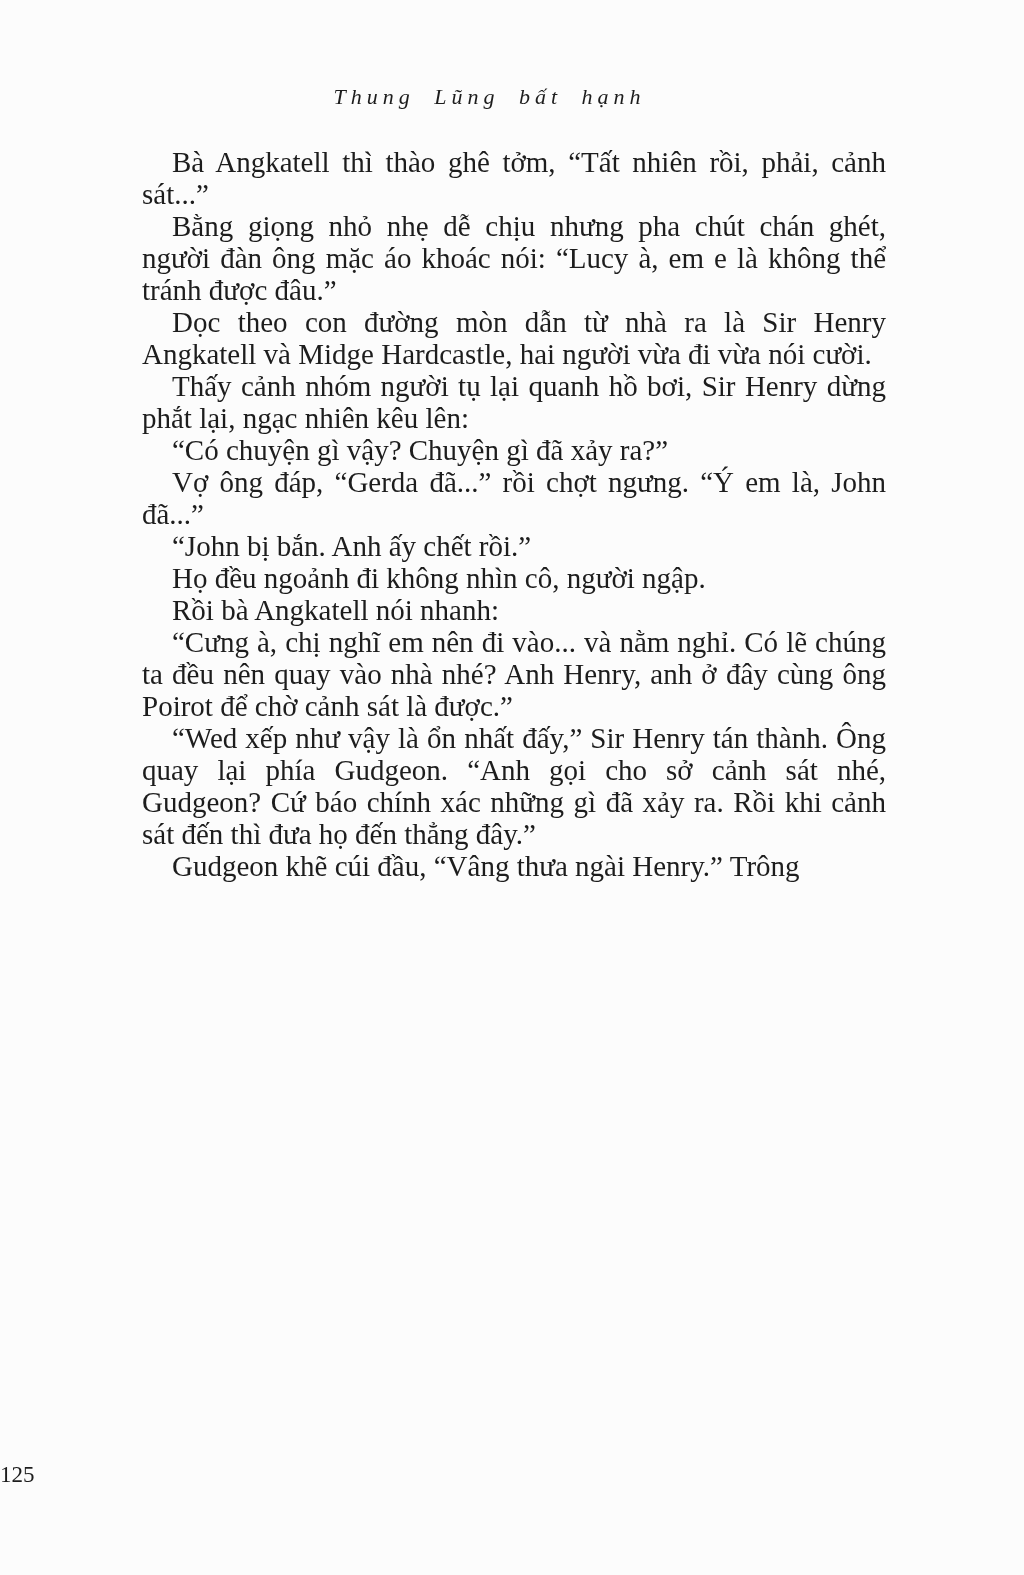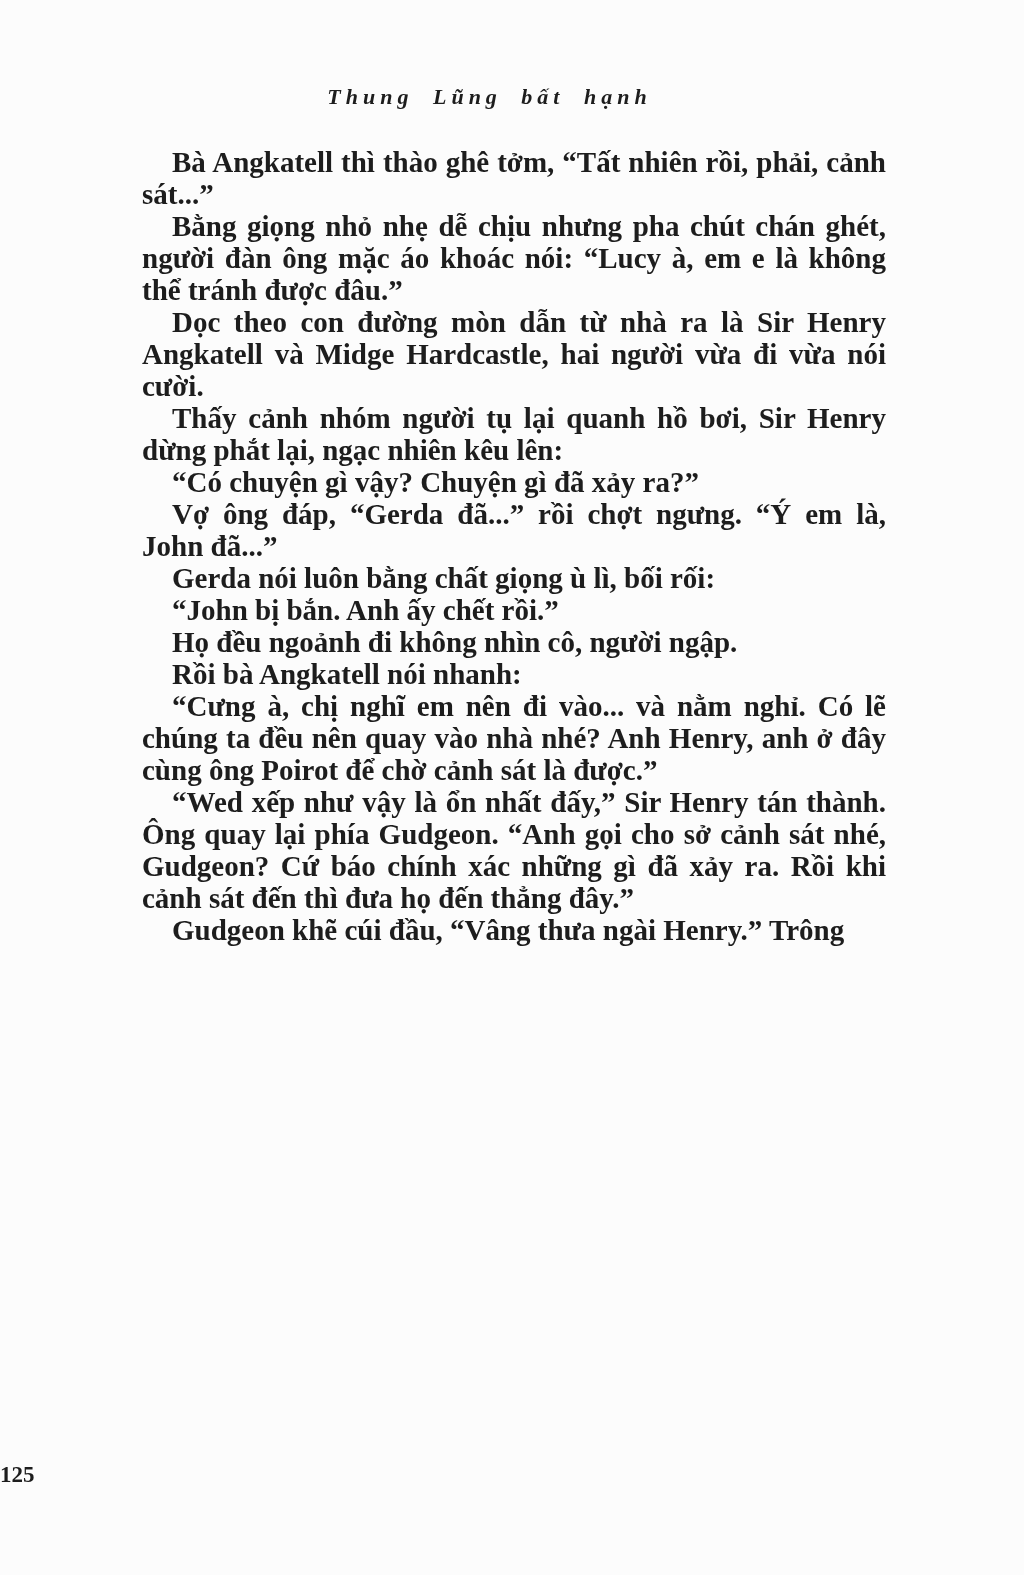--- a/index.html
+++ b/index.html
@@ -14,21 +14,20 @@
     background: var(--background);
     font-family: "Liberation Serif", "DejaVu Serif", serif;
     color: var(--text);
   }
   .page {
     position: relative;
     width: 979px;
     height: 1575px;
     background: var(--background);
     overflow: hidden;
-    font-weight: bold;
   }
   .running-head {
     position: absolute;
     top: 84px;
     left: 0;
     right: 0;
     text-align: center;
     font-style: italic;
     font-size: 22px;
     letter-spacing: 5px;
@@ -67,21 +66,20 @@
 
   <div class="running-head">Thung Lũng bất hạnh</div>
 
   <div class="body-text">
     <p>Bà Angkatell thì thào ghê tởm, “Tất nhiên rồi, phải, cảnh sát...”</p>
     <p>Bằng giọng nhỏ nhẹ dễ chịu nhưng pha chút chán ghét, người đàn ông mặc áo khoác nói: “Lucy à, em e là không thể tránh được đâu.”</p>
     <p>Dọc theo con đường mòn dẫn từ nhà ra là Sir Henry Angkatell và Midge Hardcastle, hai người vừa đi vừa nói cười.</p>
     <p>Thấy cảnh nhóm người tụ lại quanh hồ bơi, Sir Henry dừng phắt lại, ngạc nhiên kêu lên:</p>
     <p>“Có chuyện gì vậy? Chuyện gì đã xảy ra?”</p>
     <p>Vợ ông đáp, “Gerda đã...” rồi chợt ngưng. “Ý em là, John đã...”</p>
-    <p>Gerda nói luôn bằng chất giọng ù lì, bối rối:</p>
     <p>“John bị bắn. Anh ấy chết rồi.”</p>
     <p>Họ đều ngoảnh đi không nhìn cô, người ngập.</p>
     <p>Rồi bà Angkatell nói nhanh:</p>
     <p>“Cưng à, chị nghĩ em nên đi vào... và nằm nghỉ. Có lẽ chúng ta đều nên quay vào nhà nhé? Anh Henry, anh ở đây cùng ông Poirot để chờ cảnh sát là được.”</p>
     <p>“Wed xếp như vậy là ổn nhất đấy,” Sir Henry tán thành. Ông quay lại phía Gudgeon. “Anh gọi cho sở cảnh sát nhé, Gudgeon? Cứ báo chính xác những gì đã xảy ra. Rồi khi cảnh sát đến thì đưa họ đến thẳng đây.”</p>
     <p>Gudgeon khẽ cúi đầu, “Vâng thưa ngài Henry.” Trông</p>
   </div>
 
   <div class="page-number">125</div>
 

